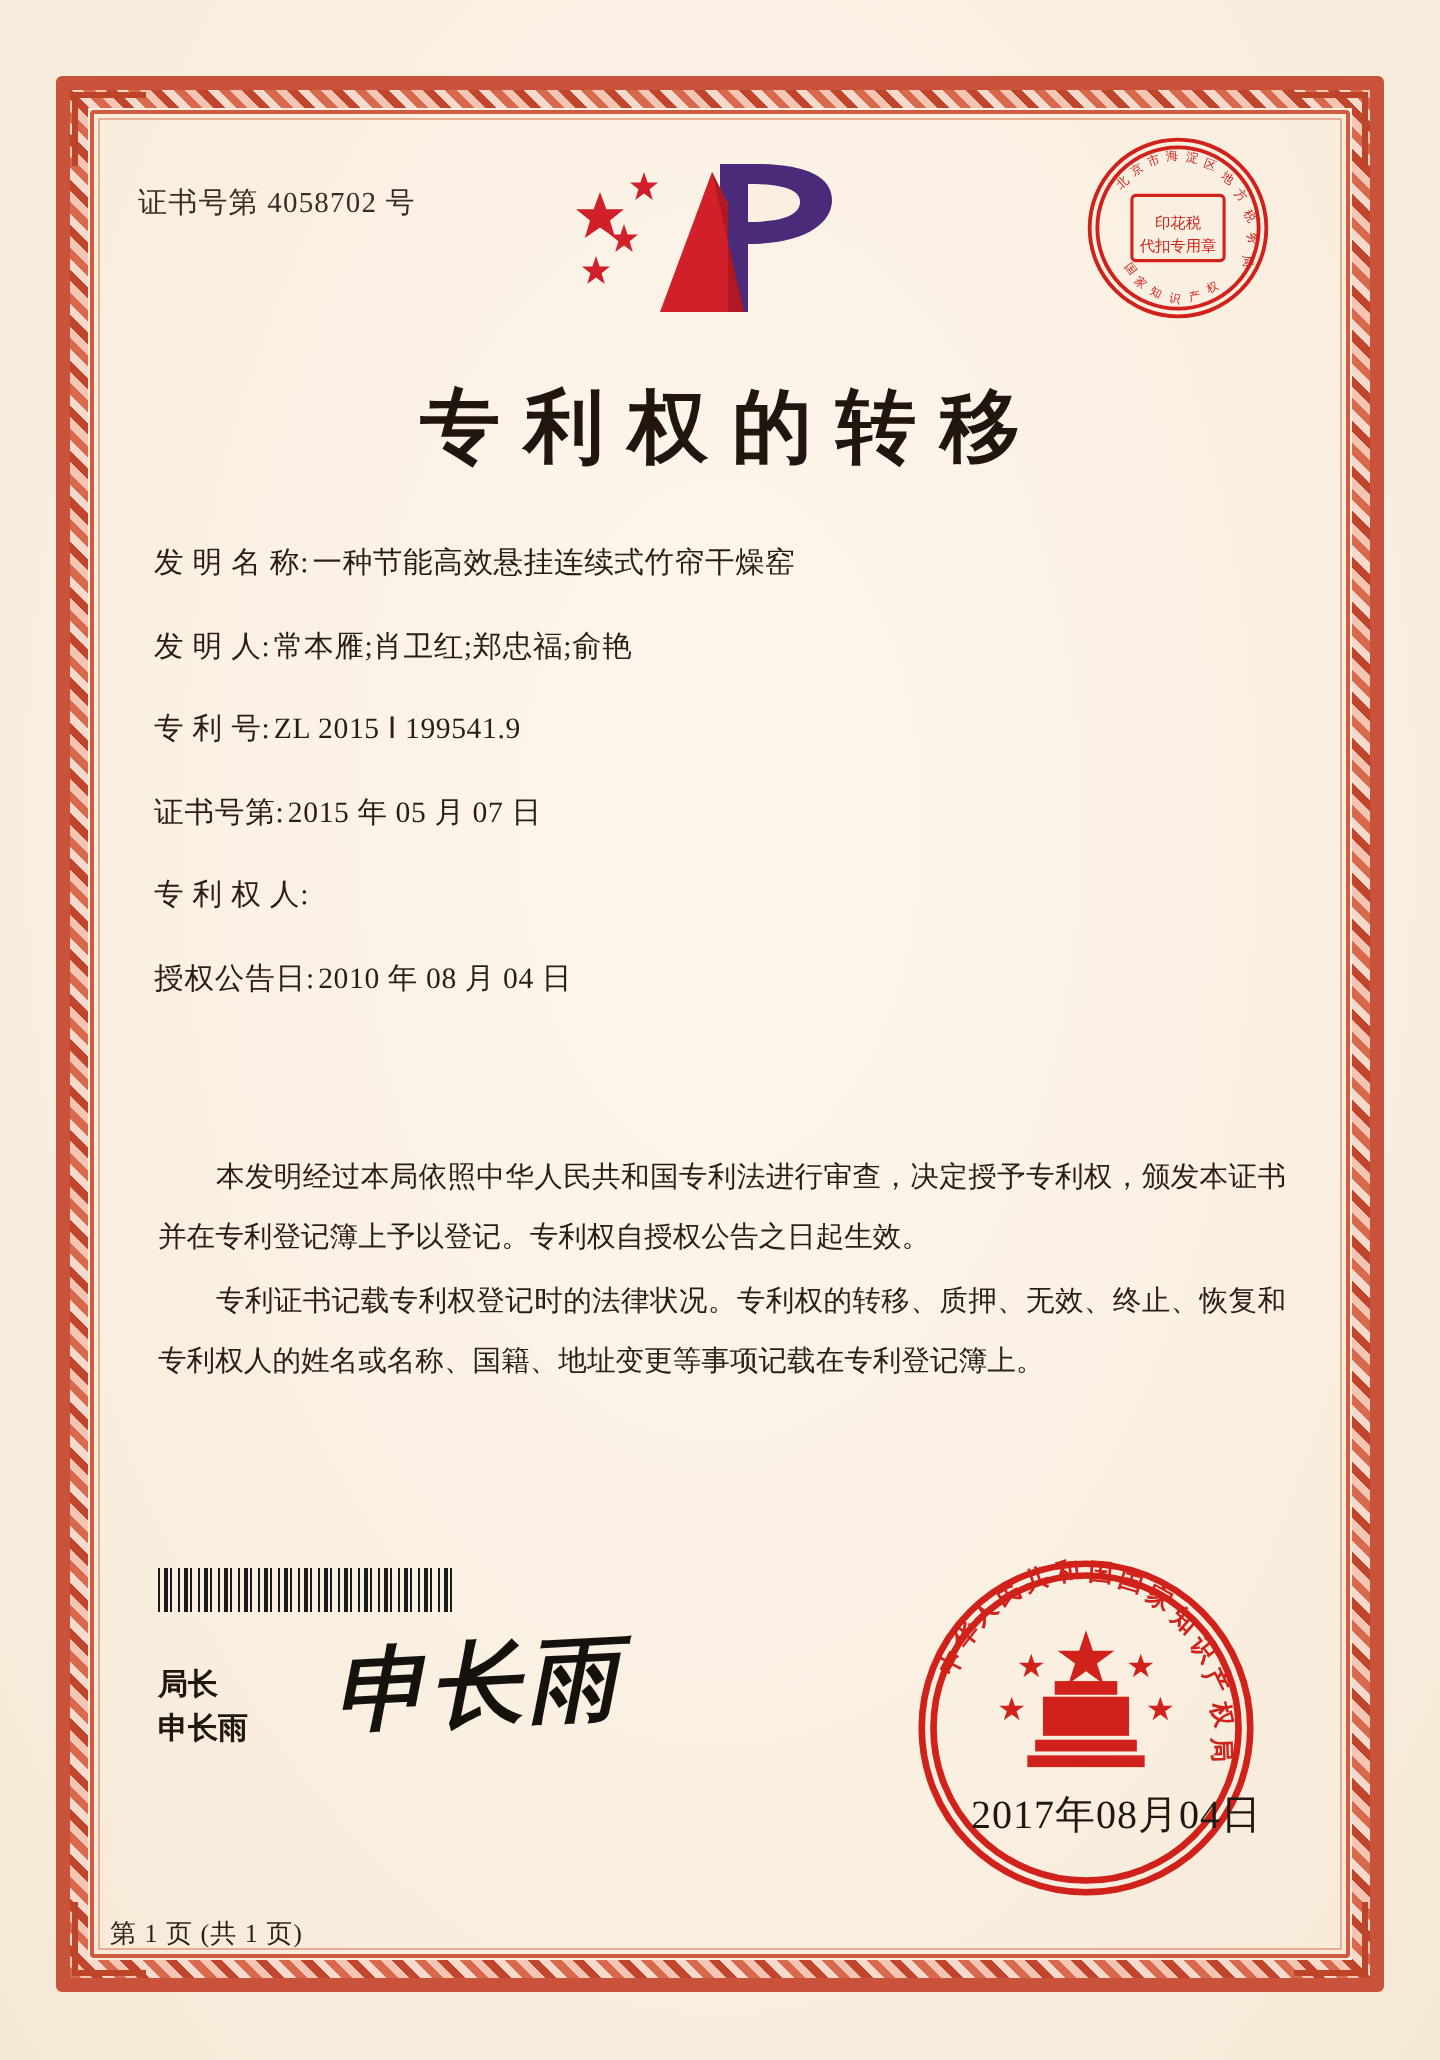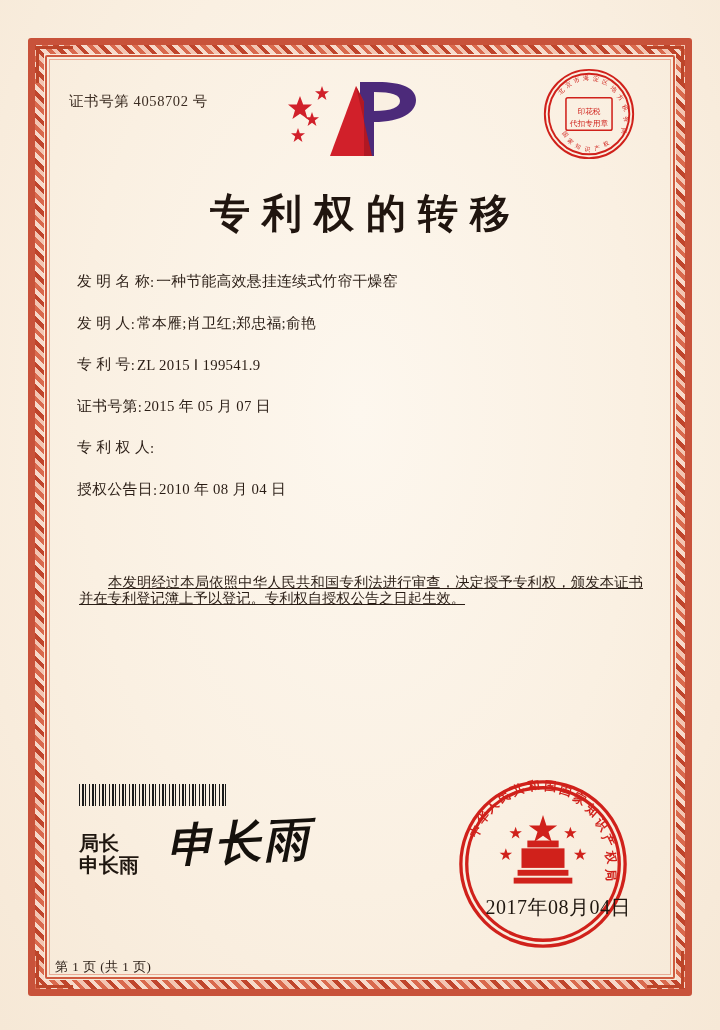--- a/index.html
+++ b/index.html
@@ -146,24 +146,23 @@
     padding-left: 2px;
   }
 
   
   .body-text {
     position: absolute;
     top: 510px;
     left: 24px;
     right: 22px;
     font-size: 14.3px;
-    line-height: 16px;
+    line-height: 30px;
     color: #2a1d15;
     text-align: justify;
-    text-decoration: underline;
   }
   .body-text p {
     margin: 0 0 2px 0;
     text-indent: 29px;
   }
 
   
   .barcode {
     position: absolute;
     left: 24px;
@@ -179,21 +178,21 @@
       #1a1a1a 6px, #1a1a1a 7px,
       #ffffff00 7px, #ffffff00 10px
     );
   }
 
   
   .sign-block {
     position: absolute;
     left: 24px;
     top: 768px;
-    font-size: 20px;
+    font-size: 15px;
     color: #1f1710;
     line-height: 22px;
     font-weight: bold;
   }
   .signature {
     position: absolute;
     left: 112px;
     top: 748px;
     font-family: "DejaVu Serif", serif;
     font-size: 46px;
@@ -348,20 +347,21 @@
 
       <div class="field-row">
         <span class="field-label">授权公告日</span>
         <span class="field-sep">:</span>
         <span class="field-value">2010 年 08 月 04 日</span>
       </div>
     </div>
 
     <div class="body-text">
       <p>本发明经过本局依照中华人民共和国专利法进行审查，决定授予专利权，颁发本证书并在专利登记簿上予以登记。专利权自授权公告之日起生效。</p>
+      <p>专利证书记载专利权登记时的法律状况。专利权的转移、质押、无效、终止、恢复和专利权人的姓名或名称、国籍、地址变更等事项记载在专利登记簿上。</p>
     </div>
 
     <div class="barcode"></div>
 
     <div class="sign-block">
       <div>局长</div>
       <div>申长雨</div>
     </div>
     <div class="signature">申长雨</div>
 

